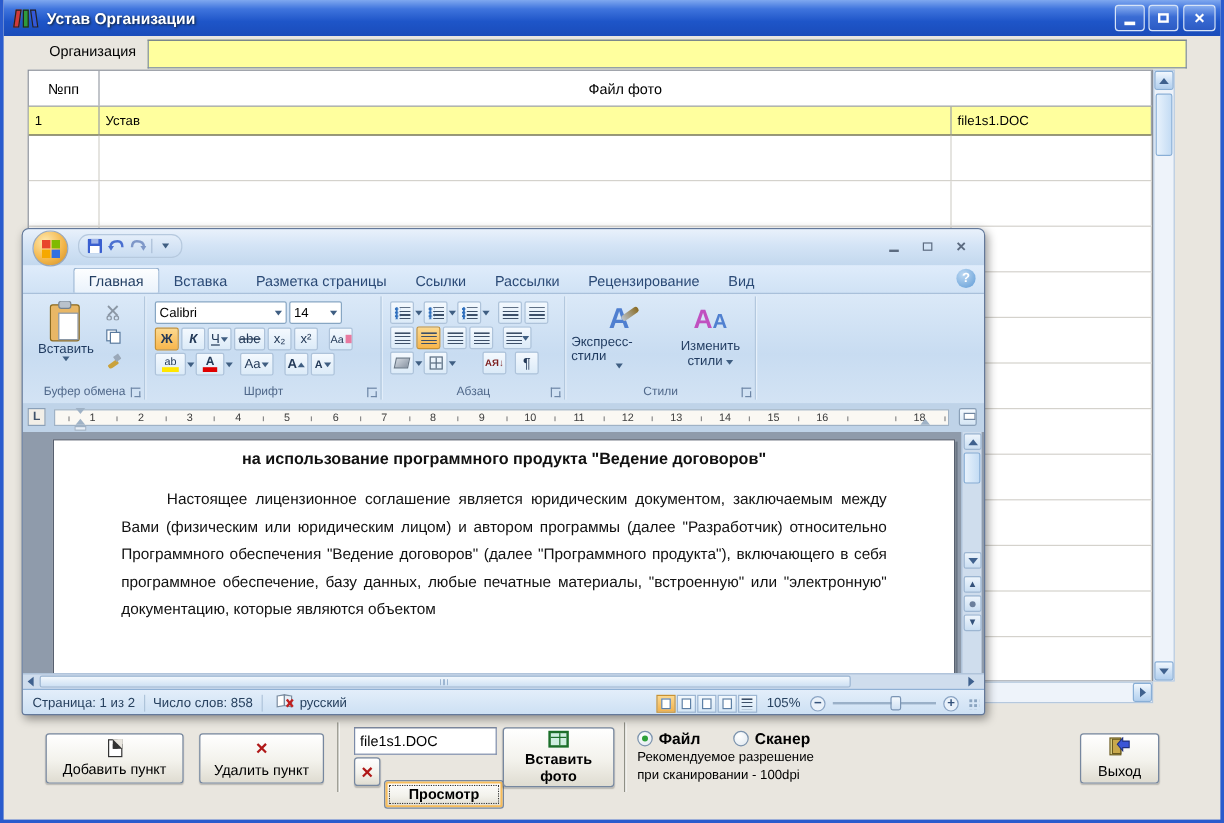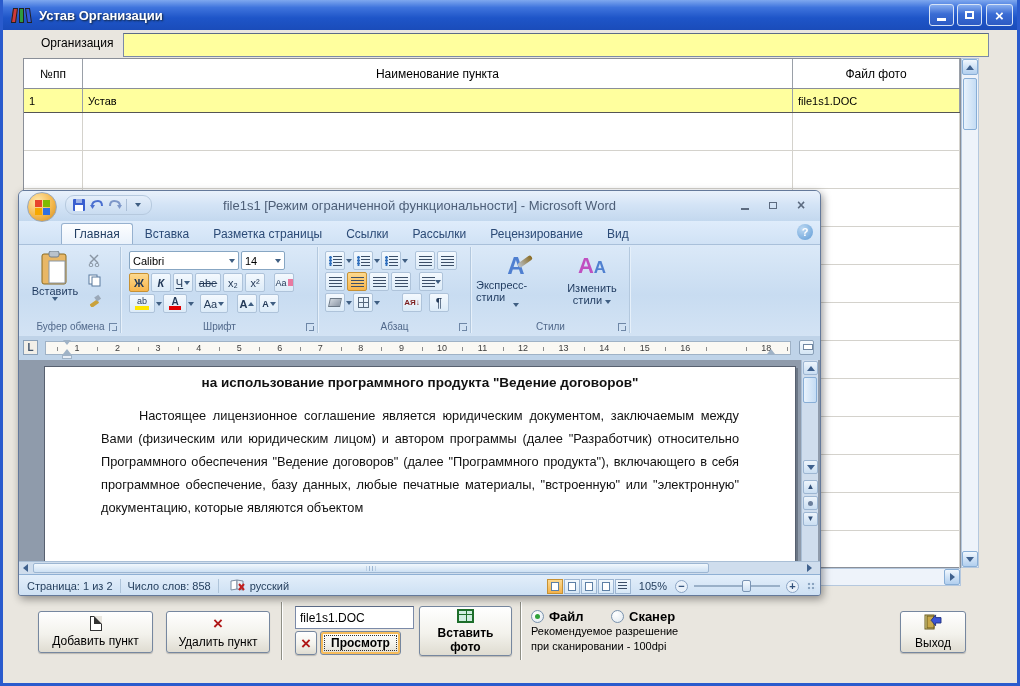--- a/index.html
+++ b/index.html
@@ -190,21 +190,20 @@
         <span class="x">×</span>
       </span>
   </div>
 
   <span class="orglabel">Организация</span>
   <input class="orginput" value="" style="">
 
   <div class="tbl">
     <div class="thead">
       <span class="th c1">№пп</span>
-      <span class="th c2">Наименование пункта</span>
       <span class="th c3">Файл фото</span>
     </div>
     <div class="trow1">
       <span class="tc c1">1</span>
       <span class="tc c2">Устав</span>
       <span class="tc c3">file1s1.DOC</span>
     </div>
     <div>
         <div class="trow">
           <span class="tc c1"></span>
@@ -318,21 +317,20 @@
           <svg width="14" height="12">
               <path d="M12 7 Q12 2 6 2 Q2 2 2 7" fill="none" stroke="#7e97c8" stroke-width="2"></path>
               <path d="M14 6 L9 6 L11.5 10 Z" fill="#7e97c8"></path>
             </svg>
         </span>
         <span style="width:1px;height:12px;background:#aabed6;"></span>
         <span class="qicon">
             <span class="car"></span>
           </span>
       </span>
-      <span class="wtitletext">file1s1 [Режим ограниченной функциональности] - Microsoft Word</span>
       <span class="wctl" style="right:62px;">
           <span class="bar"></span>
         </span>
       <span class="wctl" style="right:34px;">
           <span class="box"></span>
         </span>
       <span class="wctl" style="right:6px;font-size:14px;font-weight:bold;">×</span>
     </div>
 
     <div class="wtabs">
@@ -641,21 +639,21 @@
   <button class="xpbtn" style="left:163px;top:611px;width:104px;height:42px;">
     <span class="redx">×</span>
     <span>Удалить пункт</span>
   </button>
   <span class="vsep" style="left:278px;"></span>
 
   <input class="fileinput" value="file1s1.DOC" style="">
   <button class="xpbtn" style="left:292px;top:631px;width:22px;height:24px;">
     <span class="redx">×</span>
   </button>
-  <button class="xpbtn focusbtn" style="left:317px;top:631px;width:81px;height:24px;font-weight:bold;">
+  <button class="xpbtn focusbtn" style="left:317px;top:650px;width:100px;height:24px;font-weight:bold;">
     <span>Просмотр</span>
       <span class="dotted"></span>
   </button>
   <button class="xpbtn" style="left:416px;top:606px;width:93px;height:50px;font-weight:bold;">
     <span class="photoicon"></span>
     <span>Вставить фото</span>
   </button>
   <span class="vsep" style="left:517px;"></span>
 
   <span style="position:absolute;left:528px;top:607px;">

